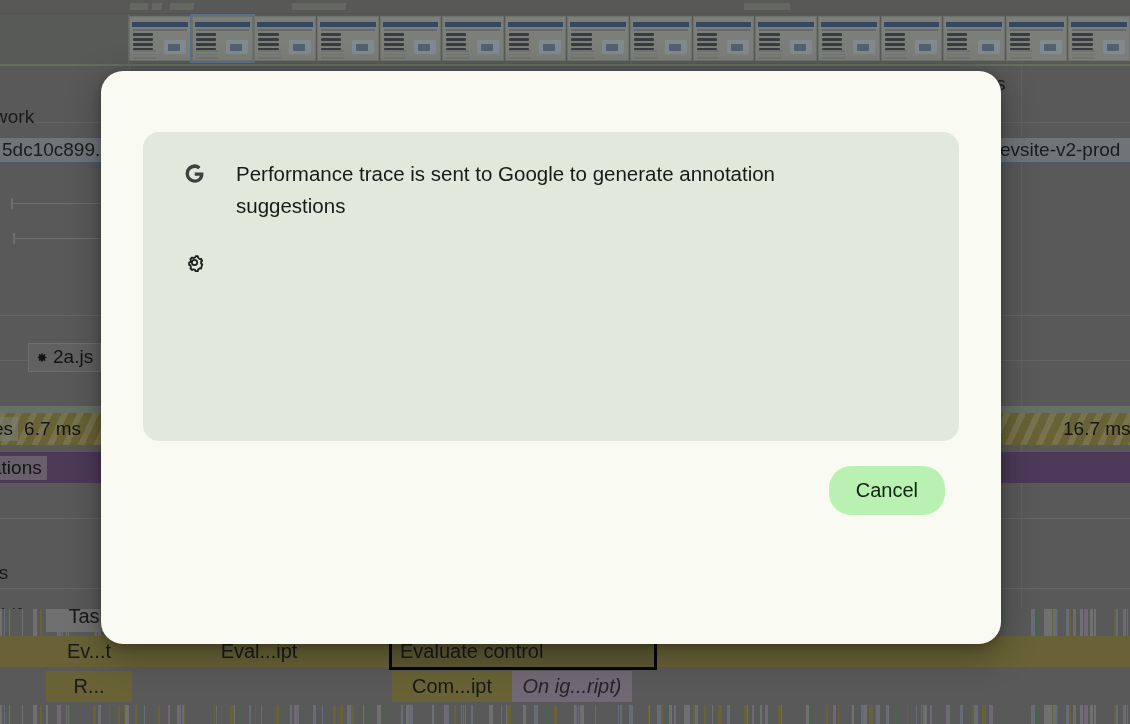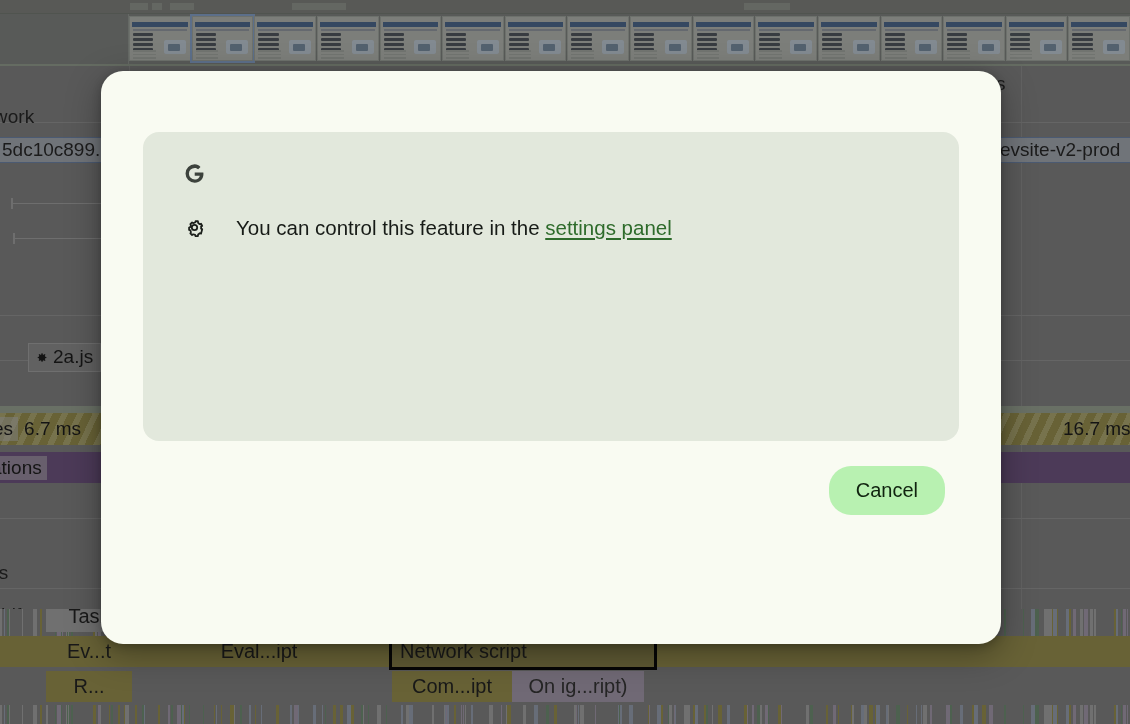--- a/index.html
+++ b/index.html
@@ -758,26 +758,26 @@
           <div class="noise" style="left:964px;width:4px;top:0px;height:28px;background:#8a7d12;"></div>
           <div class="noise" style="left:327px;width:3px;top:0px;height:28px;background:#4f7e55;"></div>
         </div>
       <div class="frow" style="top:-8px;">
         <div class="fbox grey" style="left:46px; width:86px;">Task</div>
       </div>
       <div class="frow" style="top:27px;">
         <div class="fbox olive" style="left:0; width:1130px;"></div>
         <div class="fbox olive" style="left:46px; width:86px;">Ev...t</div>
         <div class="fbox olive" style="left:210px; width:98px;">Eval...ipt</div>
-        <div class="fbox sel" style="left:392px; width:262px; justify-content:flex-start; padding-left:8px;">Network script</div>
+        <div class="fbox sel" style="left:392px; width:262px; justify-content:flex-start; padding-left:8px;">Evaluate control</div>
       </div>
       <div class="frow" style="top:62px;">
         <div class="fbox olive" style="left:46px; width:86px;">R...</div>
         <div class="fbox olive" style="left:392px; width:120px;">Com...ipt</div>
-        <div class="fbox purple" style="left:512px; width:132px;">On ig...ript)</div>
+        <div class="fbox purple" style="left:512px; width:120px;font-style:italic;">On ig...ript)</div>
       </div>
       <div id="noise-b">
           <div class="noise" style="left:674px;width:2px;top:96px;height:19px;background:#7b8aa3;"></div>
           <div class="noise" style="left:1115px;width:3px;top:96px;height:19px;background:#7b8aa3;"></div>
           <div class="noise" style="left:982px;width:4px;top:96px;height:19px;background:#8a7d12;"></div>
           <div class="noise" style="left:1127px;width:1px;top:96px;height:19px;background:#93819e;"></div>
           <div class="noise" style="left:1121px;width:1px;top:96px;height:19px;background:#4f7e55;"></div>
           <div class="noise" style="left:34px;width:1px;top:96px;height:19px;background:#8d8d8d;"></div>
           <div class="noise" style="left:1044px;width:4px;top:96px;height:19px;background:#8d8d8d;"></div>
           <div class="noise" style="left:71px;width:3px;top:96px;height:19px;background:#4f7e55;"></div>
@@ -1006,30 +1006,30 @@
 
       <div class="bullets">
 
 
         <div class="bullet">
           <span class="bi">
             <svg width="25" height="25" viewBox="0 0 24 24">
               <path fill="#3c423c" d="M12.2 3.2a8.8 8.8 0 100 17.6c4.9 0 8.4-3.4 8.4-8.3 0-.6-.05-1.05-.15-1.5h-8.25v3.1h4.85c-.2 1.25-1.45 3.65-4.85 3.65a5.55 5.55 0 010-11.1c1.6 0 2.7.7 3.3 1.3l2.25-2.2C16.3 3.95 14.45 3.2 12.2 3.2z"></path>
             </svg>
           </span>
+          <span class="bt">Performance trace is sent to Google to generate annotation suggestions</span>
         </div>
 
         <div class="bullet">
           <span class="bi">
             <svg width="25" height="25" viewBox="0 0 24 24">
               <circle cx="12" cy="12" r="2.6" fill="none" stroke="#1b1f1b" stroke-width="1.7"></circle>
               <path fill="none" stroke="#1b1f1b" stroke-width="1.7" stroke-linejoin="round" d="M19.4 13.6l-1.1-.5.1-1.1-.1-1.1 1.1-.5-1.1-2-1.2.4-1.6-1.2L15.3 6h-2.3l-.4 1.2-1.8.6-1.1-.7-1.7 1.6.6 1.1-.6 1.8-1.2.4v2.3l1.2.4.6 1.8-.6 1.1 1.7 1.6 1.1-.7 1.8.6.4 1.2h2.3l.2-1.6 1.6-1.2 1.2.4z"></path>
             </svg>
           </span>
-          <span class="bt"><span>You can control this feature in the </span><a class="lnk">settings panel</a></span>
         </div>
 
       </div>
     </div>
 
     <div class="actions">
       <span class="spacer"></span>
       <button class="btn btn-tonal">Cancel</button>
     </div>
 

